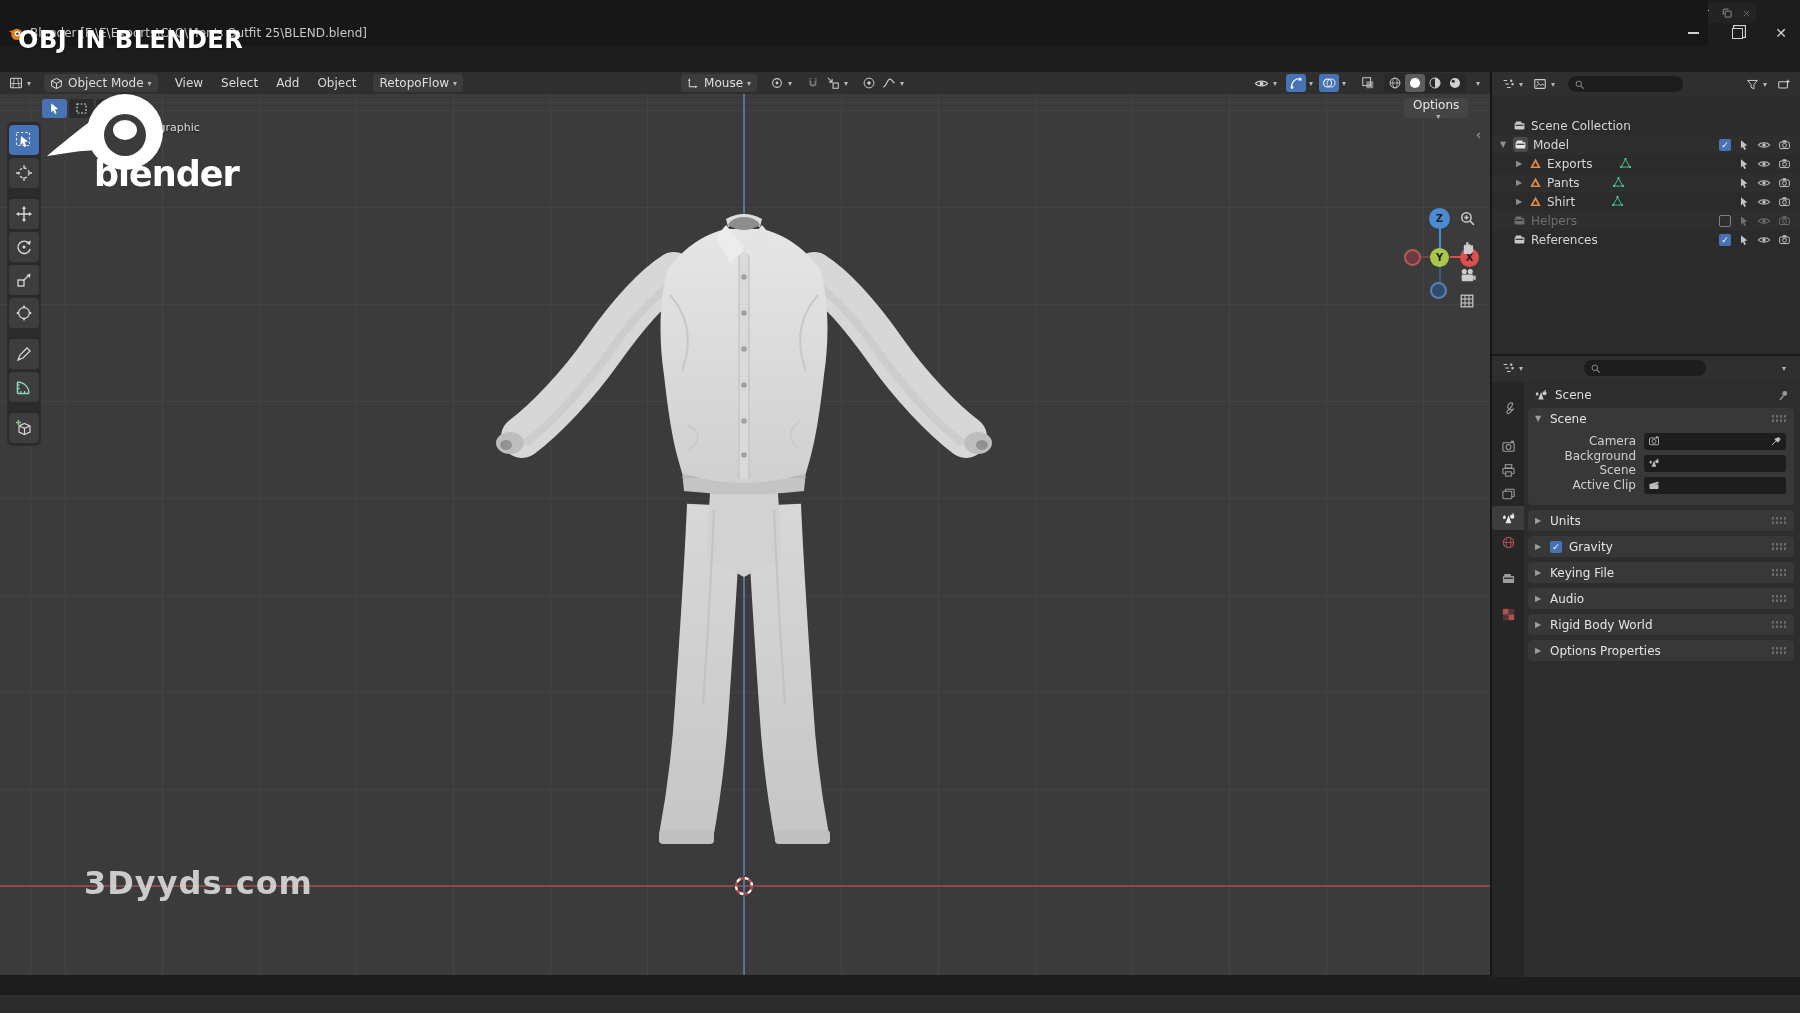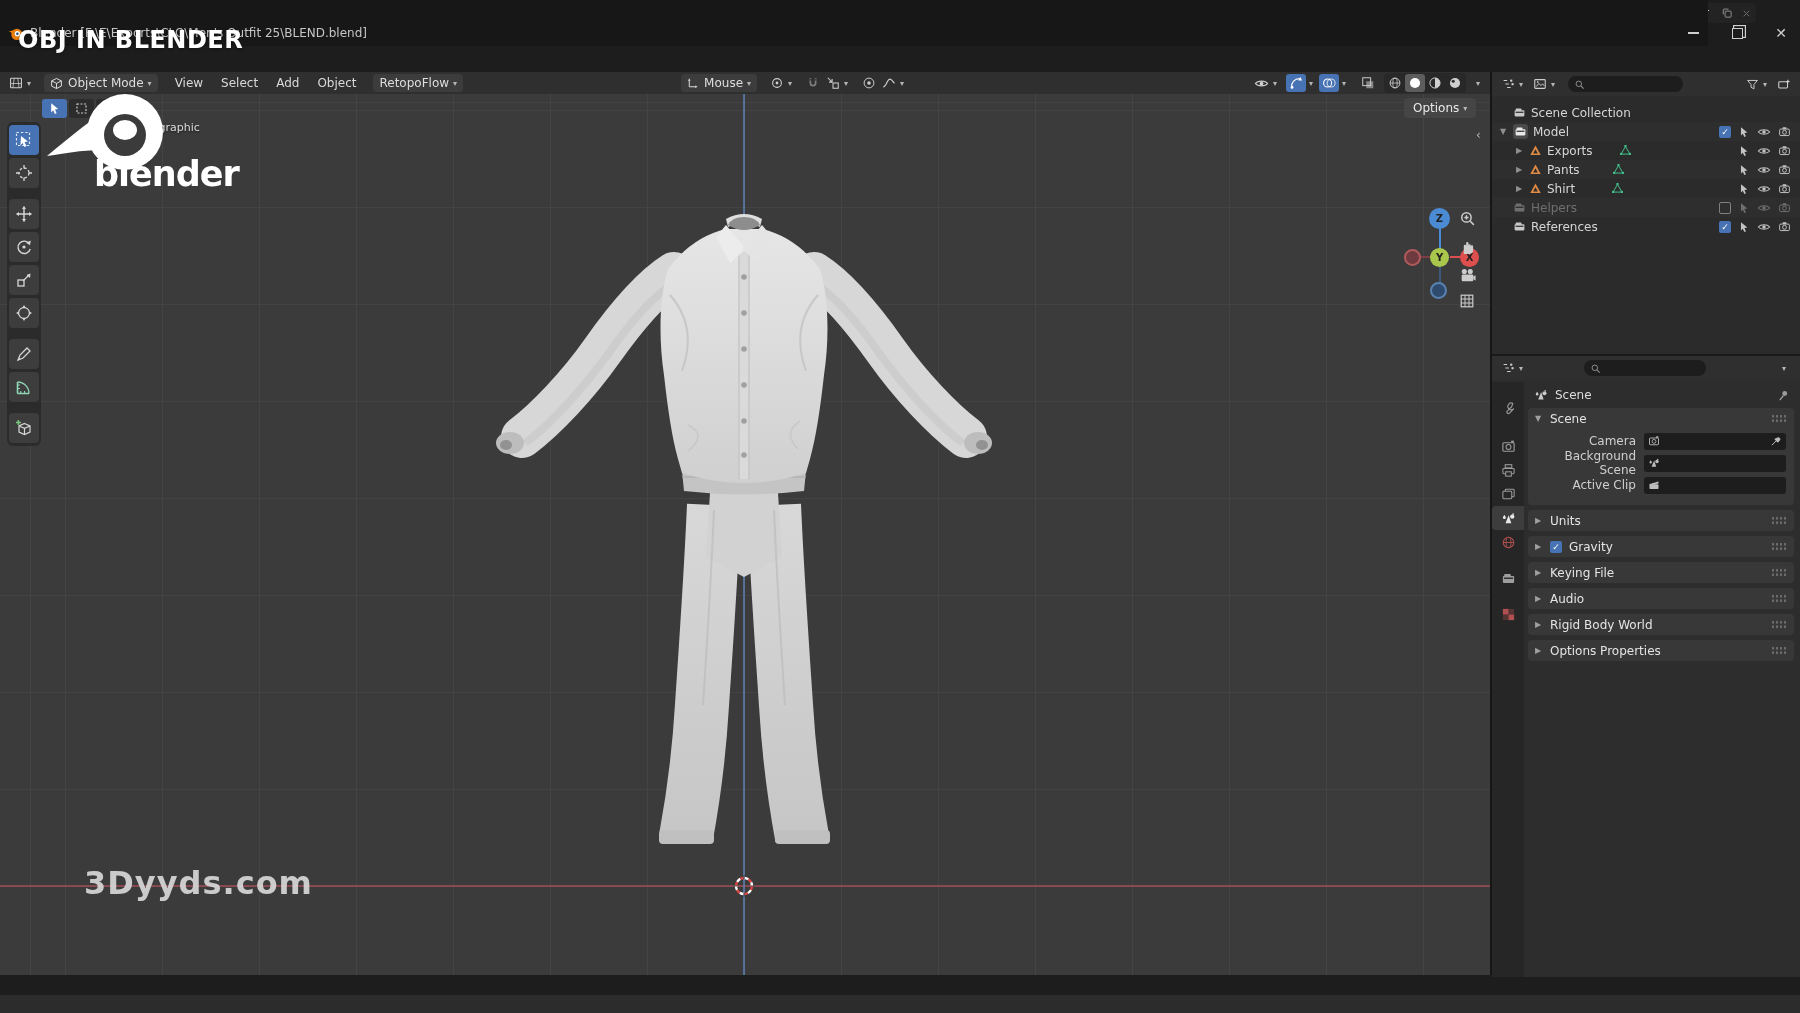--- a/index.html
+++ b/index.html
@@ -38,21 +38,21 @@
   #viewport{left:0;top:94px;width:1490px;height:881px;background:#3b3b3b;overflow:hidden;}
   #vp-grid{left:0;top:0;width:1490px;height:881px;
     background-image:repeating-linear-gradient(to right,#444 0 1px,transparent 1px 97px),
                      repeating-linear-gradient(to bottom,#434343 0 1px,transparent 1px 97px);
     background-position:65px 16px;}
   #axis-x{left:0;top:791px;width:1490px;height:2px;background:rgba(197,83,94,.55);}
   #axis-z{left:743px;top:0;width:2px;height:881px;background:rgba(93,129,184,.75);}
   .selbtn{width:25px;height:19px;border-radius:3px;background:#2c2c2c;display:flex;align-items:center;justify-content:center;margin-right:2px;}
   .selbtn.active{background:#4772b3;}
   #vp-overlay-text{left:96px;top:26px;color:rgba(255,255,255,.82);font-size:11px;line-height:15px;text-shadow:0 1px 2px rgba(0,0,0,.6);}
-  #options-btn{left:1404px;top:4px;height:20px;background:rgba(70,70,70,.95);border-radius:4px;display:flex;align-items:center;padding:0 9px;color:#e8e8e8;}
+  #options-btn{left:1404px;top:4px;height:20px;background:rgba(70,70,70,.95);border-radius:4px;display:flex;align-items:center;padding:0 9px;color:#e8e8e8;flex-direction:column;}
   #collapse-arrow{left:1476px;top:34px;color:#b5b5b5;font-size:12px;}
   
   #toolbar{left:7px;top:28px;width:34px;background:rgba(42,42,42,.92);border-radius:6px;padding:3px 0;display:flex;flex-direction:column;align-items:center;gap:3px;}
   .tool{width:30px;height:30px;border-radius:4px;display:flex;align-items:center;justify-content:center;background:#3d3d3d;}
   .tool.active{background:#4772b3;}
   .tgap{height:5px;}
   
   #gizmo{left:1398px;top:112px;width:92px;height:96px;}
   .gz-line{position:absolute;}
   .gz{position:absolute;border-radius:50%;display:flex;align-items:center;justify-content:center;font-size:10px;font-weight:bold;color:#222;}
@@ -735,21 +735,21 @@
             </svg>
             <span class="crt">▾</span>
           </span>
         <span class="hicon">
             <svg class="ic" style="width:14px;height:14px">
               <use href="#i-collplus"></use>
             </svg>
           </span>
       </div>
 
-      <div class="ol-row" style="margin-top:7px">
+      <div class="ol-row" style="margin-top:20px">
         <span class="disc"></span>
         <svg class="ic" style="width:13px;height:13px;color:#c9c9c9">
             <use href="#i-coll"></use>
           </svg>
         <span class="ol-label">Scene Collection</span>
       </div>
 
       <div class="ol-row stripe">
         <span class="disc">▼</span>
         <span class="iconsel">

